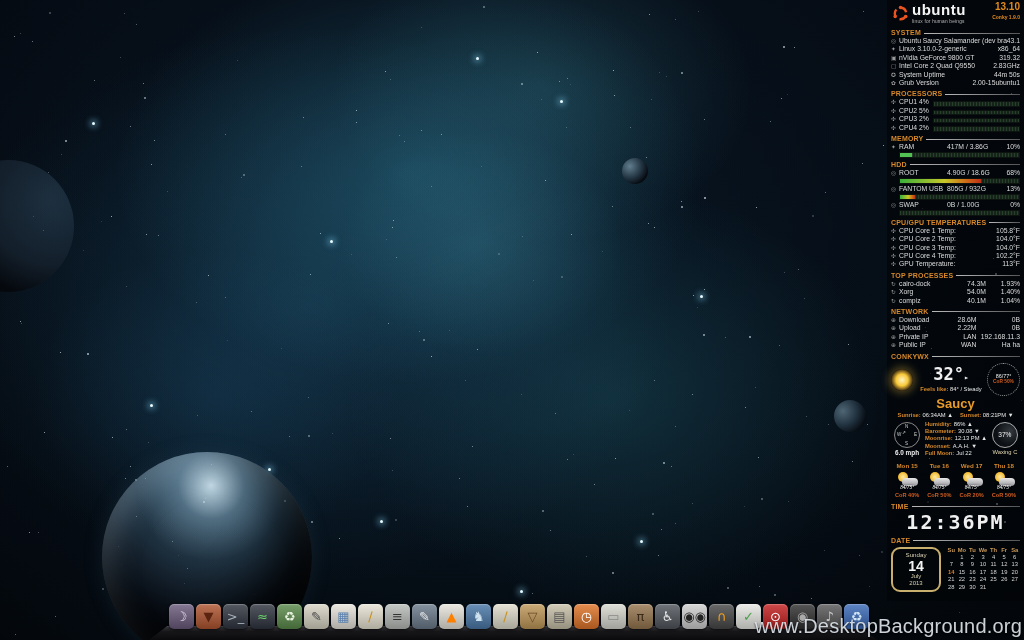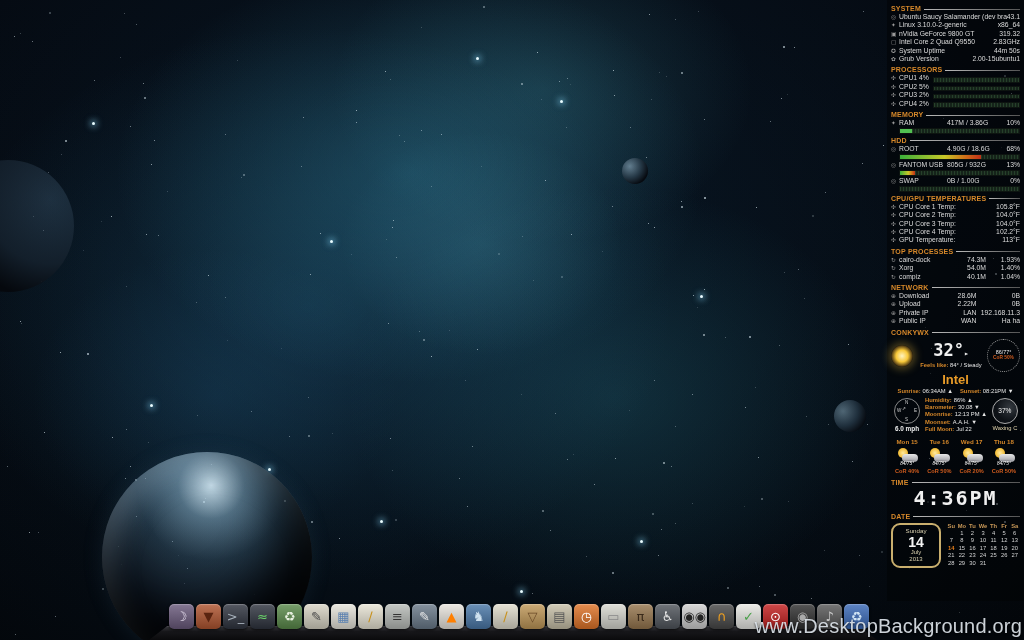--- a/index.html
+++ b/index.html
@@ -457,20 +457,36 @@
           <span class="dg" style="color: rgb(204, 204, 204);">♪</span>
         </div>
       <div class="dk" style="background: linear-gradient(rgba(255, 255, 255, 0.18), rgba(0, 0, 0, 0.25)), rgb(58, 106, 184);">
           <span class="dg" style="color: rgb(208, 228, 244);">♻</span>
         </div>
     </div>
   </div>
 
   <div class="conky">
 
+    <div class="brand">
+      <svg class="brand-logo" width="19" height="19" viewBox="0 0 24 24">
+        <circle cx="12" cy="12" r="7.2" fill="none" stroke="#e95420" stroke-width="3" stroke-dasharray="9.5 5.57" stroke-dashoffset="12.2"></circle>
+        <circle cx="12" cy="4.3" r="2.2" fill="#e95420"></circle>
+        <circle cx="5.3" cy="15.8" r="2.2" fill="#e95420"></circle>
+        <circle cx="18.7" cy="15.8" r="2.2" fill="#e95420"></circle>
+      </svg>
+      <div class="brand-col">
+        <div class="brand-name">ubuntu</div>
+        <div class="brand-tag">linux for human beings</div>
+      </div>
+      <div class="brand-right">
+        <div class="brand-release">13.10</div>
+        <div class="brand-conky">Conky 1.9.0</div>
+      </div>
+    </div>
 
     <div class="sec">
       <div class="sec-h">SYSTEM</div>
       <div class="row">
           <span class="ric">◎</span>
           <span class="rlabel grow">Ubuntu Saucy Salamander (dev branch)</span>
           <span class="rright">43.1</span>
         </div>
       <div class="row">
           <span class="ric">✦</span>
@@ -636,21 +652,21 @@
         <div class="sun"></div>
         <div class="wx-mid">
           <div class="bigtemp"><span>32°</span><span class="arr">▸</span></div>
           <div class="feels"><span class="olab">Feels like:</span> <span class="oval">84° / Steady</span></div>
         </div>
         <div class="dial">
           <span class="dial-hilo">86/77°</span>
           <span class="dial-cor">CoR 50%</span>
         </div>
       </div>
-      <div class="cond">Intel</div>
+      <div class="cond">Saucy</div>
       <div class="sunline">
         <span><span class="olab">Sunrise:</span> <span class="oval">06:34AM ▲</span></span>
         <span><span class="olab">Sunset:</span> <span class="oval">08:21PM ▼</span></span>
       </div>
       <div class="wx-det">
         <div class="cmp-col">
           <div class="compass">
             <span class="cn">N</span>
               <span class="ce">E</span>
             <span class="cs">S</span>
@@ -723,21 +739,21 @@
               <span class="fc-cloud"></span>
               <span class="fc-temps">84/75°</span>
             </div>
           <div class="fc-cor">CoR 50%</div>
         </div>
       </div>
     </div>
 
     <div class="sec">
       <div class="sec-h">TIME</div>
-      <div class="timeval">4:36PM</div>
+      <div class="timeval">12:36PM</div>
     </div>
 
     <div class="sec">
       <div class="sec-h">DATE</div>
       <div class="date-wrap">
         <div class="date-box">
           <div class="db-weekday">Sunday</div>
           <div class="db-day">14</div>
           <div class="db-month">July</div>
           <div class="db-year">2013</div>

